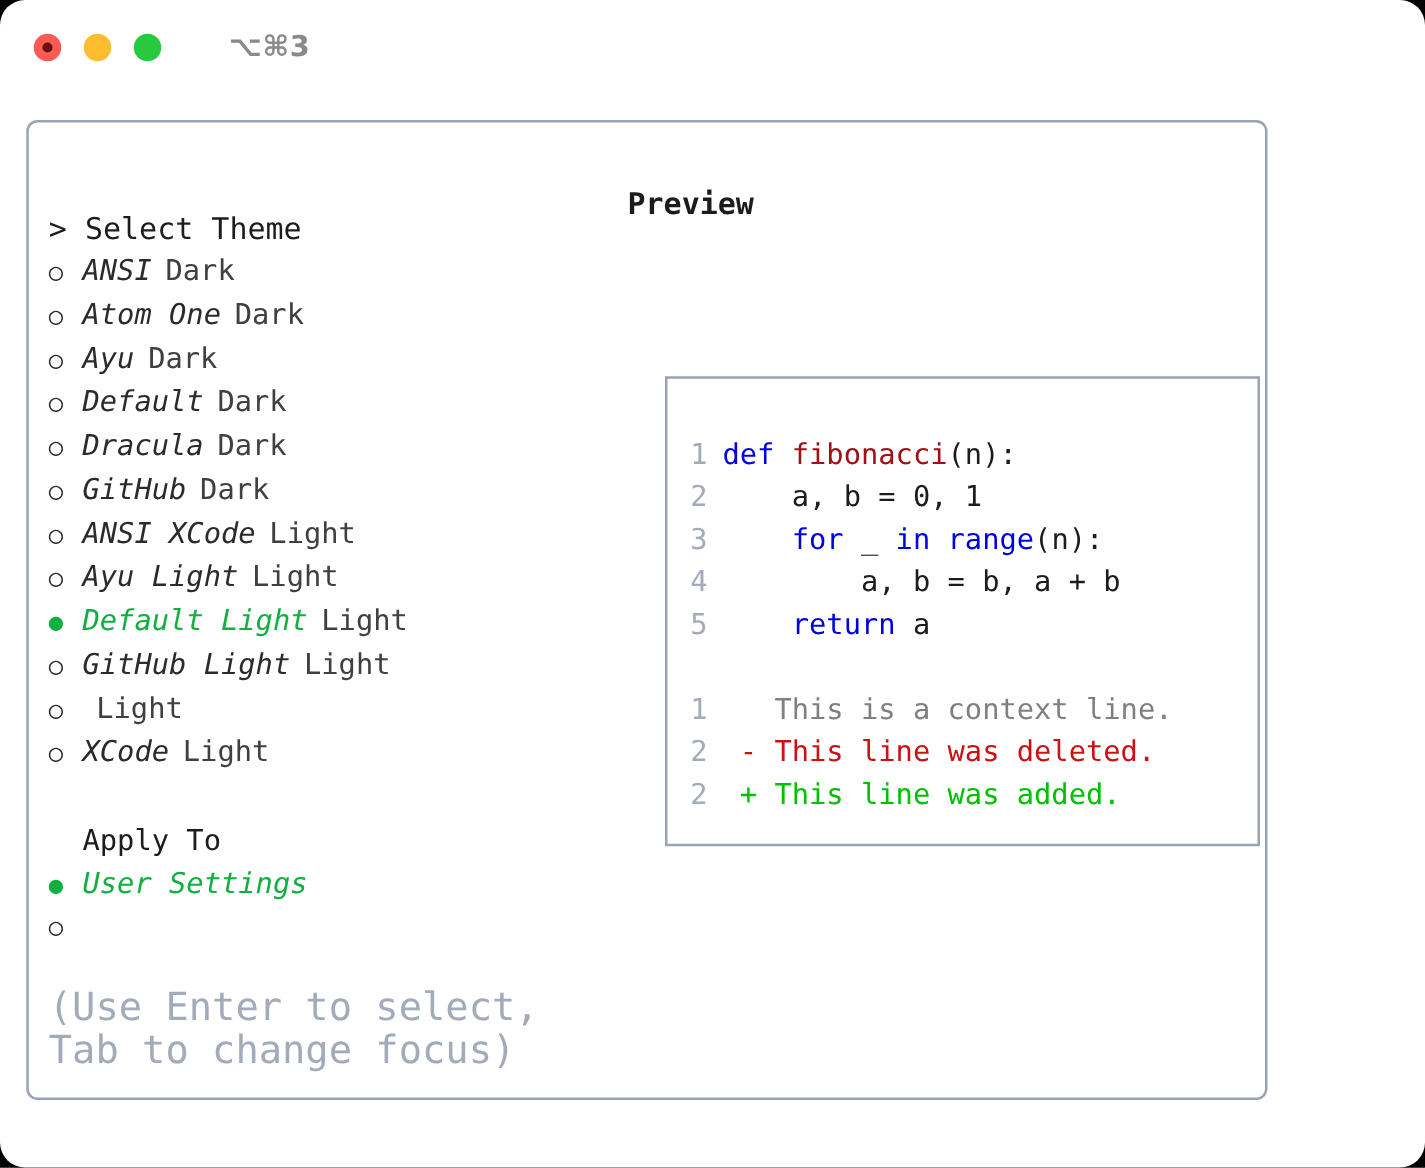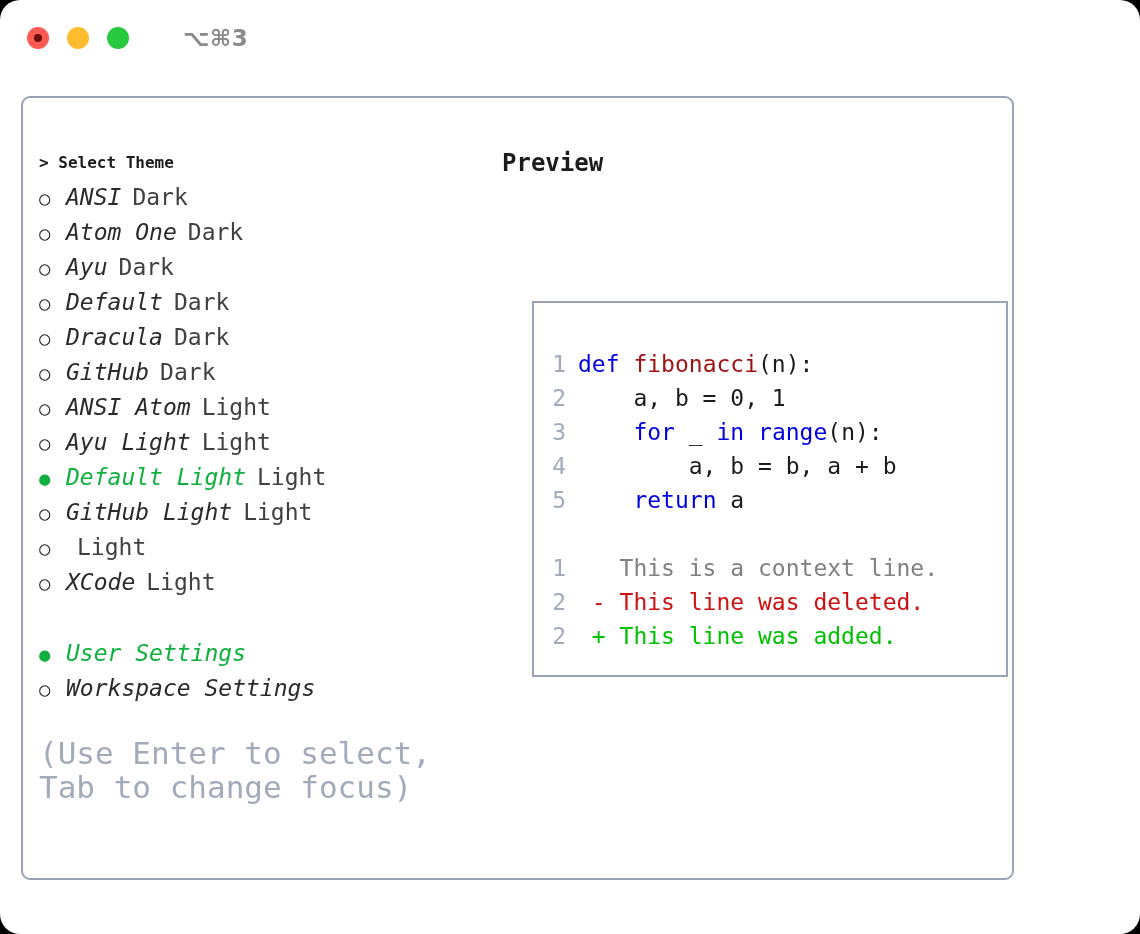--- a/index.html
+++ b/index.html
@@ -91,25 +91,26 @@
   }
   .col-right {
     position: absolute;
     left: 479px;
     top: 48px;
     width: 490px;
   }
 
   
   .heading {
-    font-size: 16px;
-    font-weight: bold;
+    font-size: 24px;
+    font-weight: normal;
     color: #1c1c1c;
     line-height: 34px;
     white-space: pre;
+    margin-top: 20px;
   }
   .heading .caret { color: #1c1c1c; }
 
   .row {
     display: flex;
     align-items: baseline;
     line-height: 34px;
     font-size: 23px;
     white-space: pre;
   }
@@ -208,34 +209,35 @@
 
       <div class="heading"><span class="caret">&gt;</span> <span>Select Theme</span></div>
 
       <div id="theme-list">
           <div class="row"><span class="marker">○</span><span class="name">ANSI</span><span class="tag">Dark</span></div>
           <div class="row"><span class="marker">○</span><span class="name">Atom One</span><span class="tag">Dark</span></div>
           <div class="row"><span class="marker">○</span><span class="name">Ayu</span><span class="tag">Dark</span></div>
           <div class="row"><span class="marker">○</span><span class="name">Default</span><span class="tag">Dark</span></div>
           <div class="row"><span class="marker">○</span><span class="name">Dracula</span><span class="tag">Dark</span></div>
           <div class="row"><span class="marker">○</span><span class="name">GitHub</span><span class="tag">Dark</span></div>
-          <div class="row"><span class="marker">○</span><span class="name">ANSI Atom</span><span class="tag">Light</span></div>
+          <div class="row"><span class="marker">○</span><span class="name">ANSI XCode</span><span class="tag">Light</span></div>
           <div class="row"><span class="marker">○</span><span class="name">Ayu Light</span><span class="tag">Light</span></div>
           <div class="row"><span class="marker sel">●</span><span class="name sel">Default Light</span><span class="tag">Light</span></div>
           <div class="row"><span class="marker">○</span><span class="name">GitHub Light</span><span class="tag">Light</span></div>
           <div class="row"><span class="marker">○</span><span class="tag">Light</span></div>
           <div class="row"><span class="marker">○</span><span class="name">XCode</span><span class="tag">Light</span></div>
         </div>
 
       <div class="spacer-lg"></div>
 
+      <div class="subheading"><span class="marker"></span><span>Apply To</span></div>
 
       <div id="apply-list">
           <div class="row"><span class="marker sel">●</span><span class="name sel">User Settings</span></div>
-          <div class="row"><span class="marker">○</span><span class="name">Workspace Settings</span></div>
+          <div class="row"><span class="marker">○</span></div>
         </div>
 
       <div class="spacer-md"></div>
 
       <div class="hint">(Use Enter to select, Tab to change focus)</div>
     </div>
 
     <div class="col-right">
       <div class="preview-title">Preview</div>
 

